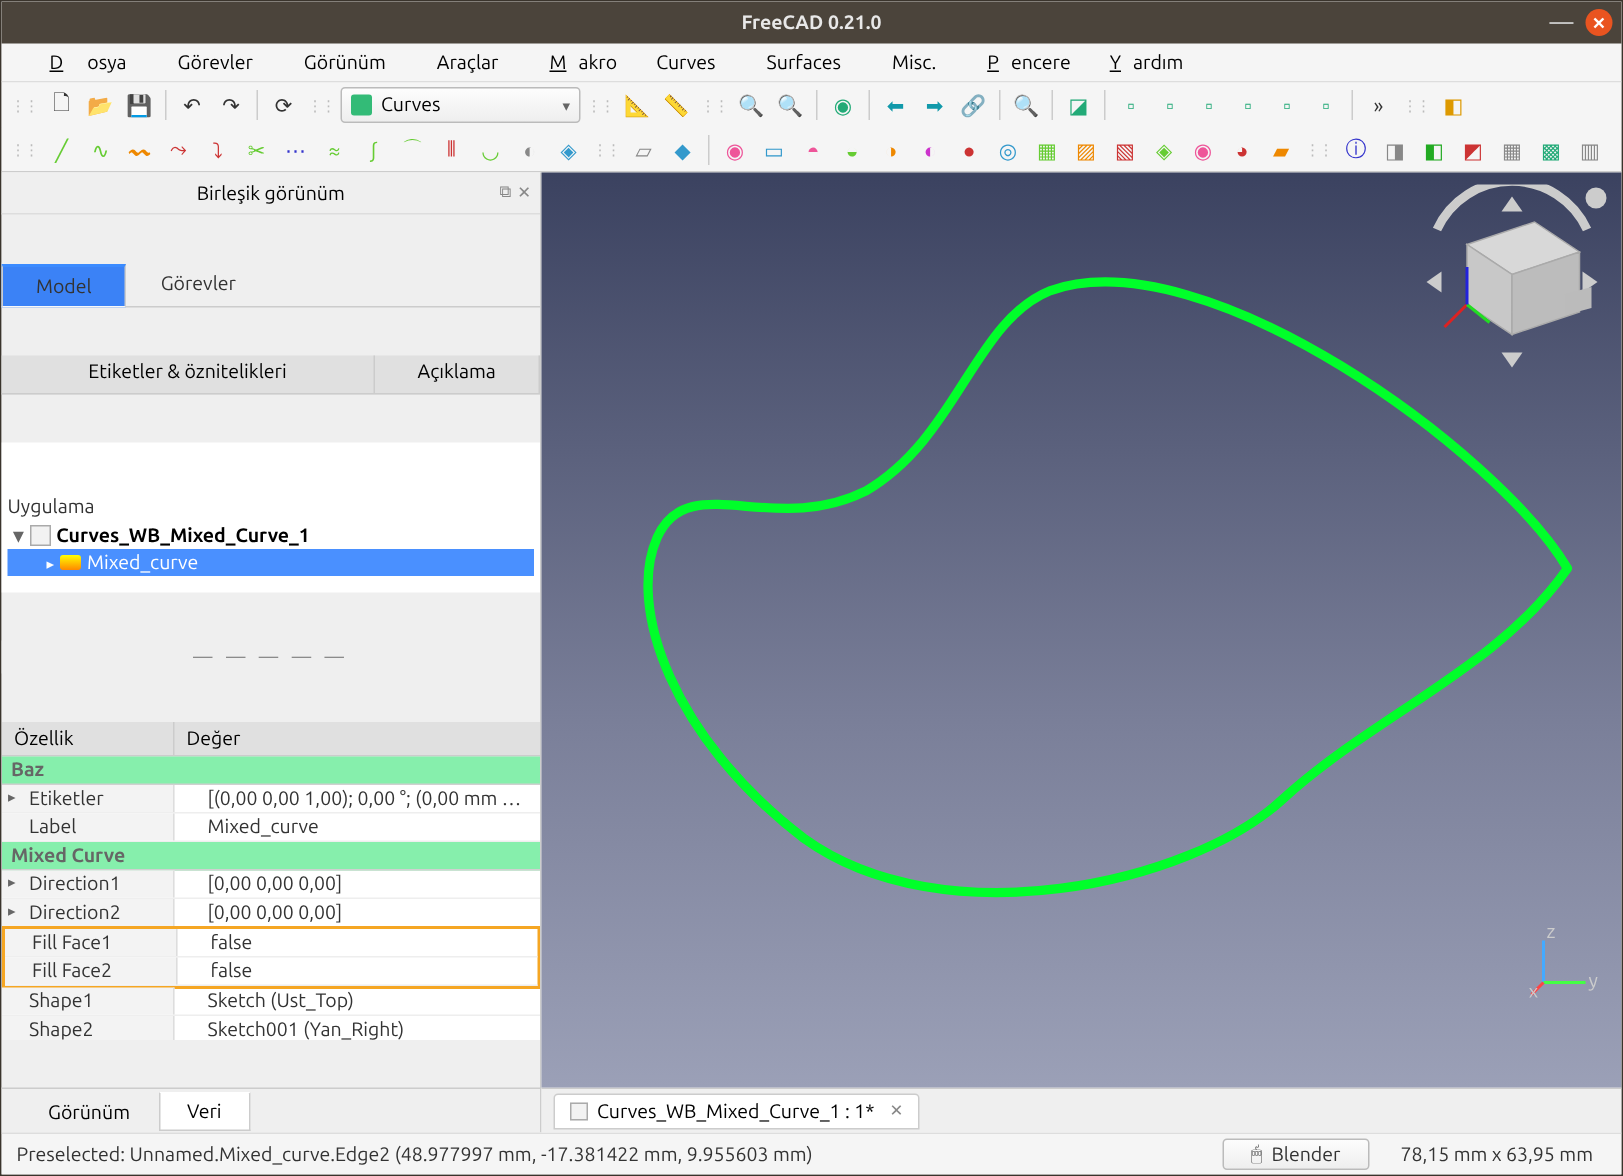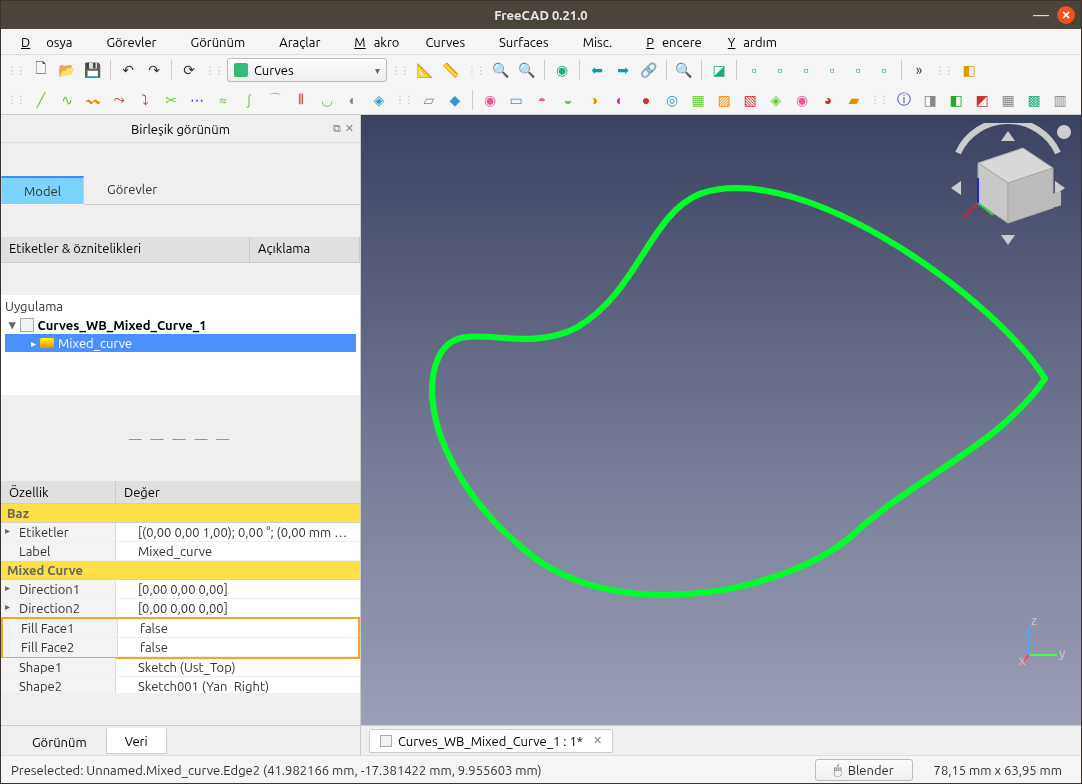--- a/index.html
+++ b/index.html
@@ -6,21 +6,21 @@
   body { width: 1082px; height: 784px; background: #f5f5f5; display: flex; flex-direction: column; border: 1px solid #3a342c; }
   
   
   .titlebar { height: 28px; background: #4b443b; color: #e8e8e8; display: flex; align-items: center; position: relative; }
   .titlebar-title { flex: 1; text-align: center; font-weight: bold; font-size: 13px; }
   .titlebar-controls { position: absolute; right: 6px; display:flex; gap:8px; align-items:center; }
   .titlebar-min { font-size:16px; color:#ddd; cursor:pointer; }
   .titlebar-close { width: 18px; height: 18px; border-radius: 50%; background: #e95420; color:#fff; display:flex; align-items:center; justify-content:center; font-size:11px; font-weight:bold; cursor:pointer; }
   
   
-  .menubar { height: 26px; background: #f5f5f5; display: flex; align-items: center; padding: 0 4px; gap: 2px; border-bottom: 1px solid #ddd; }
+  .menubar { height: 26px; background: #f5f5f5; display: flex; align-items: center; padding: 0 16px; gap: 2px; border-bottom: 1px solid #ddd; }
   .menubar span { padding: 3px 8px; cursor: pointer; }
   .menubar .mnemonic { text-decoration: underline; }
   
   
   .toolbar-row { display:flex; align-items:center; padding:2px 4px; gap:2px; background:#f5f5f5; min-height:30px; }
   .toolbar-row .tb-btn { width:24px; height:24px; display:flex; align-items:center; justify-content:center; font-size:14px; color:#333; cursor:pointer; border-radius:2px; }
   .toolbar-row .sep { width:1px; height:20px; background:#ccc; margin:0 3px; }
   .toolbar-row .grip { color:#bbb; font-size:10px; letter-spacing:-1px; padding:0 2px; }
   .wb-select { display:flex; align-items:center; border:1px solid #bbb; background:linear-gradient(#fdfdfd,#eee); border-radius:3px; height:24px; padding:0 6px; width:160px; gap:6px; cursor:pointer; }
   .wb-select .wbicon { width:14px; height:14px; background:#3b7; border-radius:2px; }
@@ -30,44 +30,44 @@
   .main { flex:1; display:flex; min-height:0; }
   
   
   .left-panel { width:360px; display:flex; flex-direction:column; border-right:1px solid #ccc; background:#efefef;gap:32px; }
   .panel-header { height:28px; display:flex; align-items:center; justify-content:center; position:relative; background:#efefef; border-bottom:1px solid #ddd; }
   .panel-header .panel-icons { position:absolute; right:6px; display:flex; gap:4px; color:#888; }
   .panel-header .panel-icons span { cursor:pointer; font-size:11px; }
   
   .tabstrip-top { display:flex; border-bottom:1px solid #ccc; background:#efefef; height:30px; }
   .tabstrip-top .tab { padding:6px 22px; border:1px solid transparent; border-bottom:none; cursor:pointer; color:#333; }
-  .tabstrip-top .tab.active { background:#7dd3fc; border:1px solid #ccc; border-bottom-color:#f8f8f8; border-top:2px solid #3b8bff; position:relative; top:1px; }
-  
-  .tree-header { display:flex; background:#e0e0e0; border-bottom:1px solid #ccc; height:26px; }
+  .tabstrip-top .tab.active { background:#3b82f6; border:1px solid #ccc; border-bottom-color:#f8f8f8; border-top:2px solid #3b8bff; position:relative; top:1px; }
+  
+  .tree-header { display:flex; background:#e0e0e0; border-bottom:1px solid #ccc; height:26px;text-align:center; }
   .tree-header .col { padding:4px 8px; border-right:1px solid #ccc; }
   .tree-header .col1 { flex:1; }
   .tree-header .col2 { width:110px; }
   
   .tree-body { background:#fff; font-size:13px; padding:2px 0; min-height:100px;}
   .tree-row { padding:2px 4px; display:flex; align-items:center; gap:4px; }
-  .tree-row.app { color:#333; }
+  .tree-row.app { color:#333;margin-top:32px; }
   .tree-row.doc { padding-left:8px; font-weight:bold; }
   .tree-row.doc .twisty { color:#666; cursor:pointer; }
   .tree-row.selected { background:#4a90ff; color:#fff; padding-left:26px; margin:0 4px; }
   .tree-row .docicon { width:14px; height:14px; background:#f2f2f2; border:1px solid #aaa; display:inline-block; }
   .tree-row .mxicon { width:14px; height:10px; display:inline-block; background:linear-gradient(#ff0,#f80); border-radius:2px; }
   
   .separator-dashes { text-align:center; color:#888; letter-spacing:3px; padding:4px 0; cursor:ns-resize; background:#efefef;}
   
   
   .propgrid { flex:1; overflow:auto; background:#fff; }
   .propgrid .prop-header { display:flex; background:#e0e0e0; border-bottom:1px solid #ccc; }
   .propgrid .prop-header div { padding:4px 8px; }
   .propgrid .ph-name { width:115px; border-right:1px solid #ccc; }
-  .propgrid .prop-group { background:#fde047; color:#666; font-weight:bold; padding:2px 6px; border-bottom:1px solid #d0d0d0; }
+  .propgrid .prop-group { background:#86efac; color:#666; font-weight:bold; padding:2px 6px; border-bottom:1px solid #d0d0d0; }
   .propgrid .prop-row { display:flex; border-bottom:1px solid #eee; align-items:stretch; }
   .propgrid .prop-name { width:115px; padding:2px 4px 2px 18px; color:#333; position:relative; background:#f3f3f3; border-right:1px solid #ddd;}
   .propgrid .prop-name .twisty { position:absolute; left:4px; color:#666; font-size:10px; }
   .propgrid .prop-val { flex:1; padding:2px 6px; color:#333; overflow:hidden; text-overflow:ellipsis; white-space:nowrap;margin-left:16px; }
   .highlight-box { border:2px solid #f5a623; margin:-1px 0; }
   
   .tabstrip-bottom { display:flex; border-top:1px solid #ccc; background:#efefef; height:30px; align-items:flex-end; padding:0 12px; }
   .tabstrip-bottom .tab { padding:5px 18px; border:1px solid transparent; border-top:none; cursor:pointer; }
   .tabstrip-bottom .tab.active { background:#fff; border:1px solid #ccc; border-top-color:#fff; position:relative; top:-1px; }
   
@@ -341,20 +341,20 @@
       <div class="doc-tab">
         <span class="docicon"></span>
         <span>Curves_WB_Mixed_Curve_1 : 1*</span>
         <span class="close">✕</span>
       </div>
     </div>
   </div>
 </div>
 
 <div class="statusbar">
-  <span>Preselected: Unnamed.Mixed_curve.Edge2 (41.982166 mm, -17.381422 mm, 9.955603 mm)</span>
+  <span>Preselected: Unnamed.Mixed_curve.Edge2 (48.977997 mm, -17.381422 mm, 9.955603 mm)</span>
   <span class="spacer"></span>
   <div class="status-btn">
     <span>🖱</span>
     <span>Blender</span>
   </div>
   <div class="status-dim">78,15 mm x 63,95 mm</div>
 </div>
 
 </body></html>

